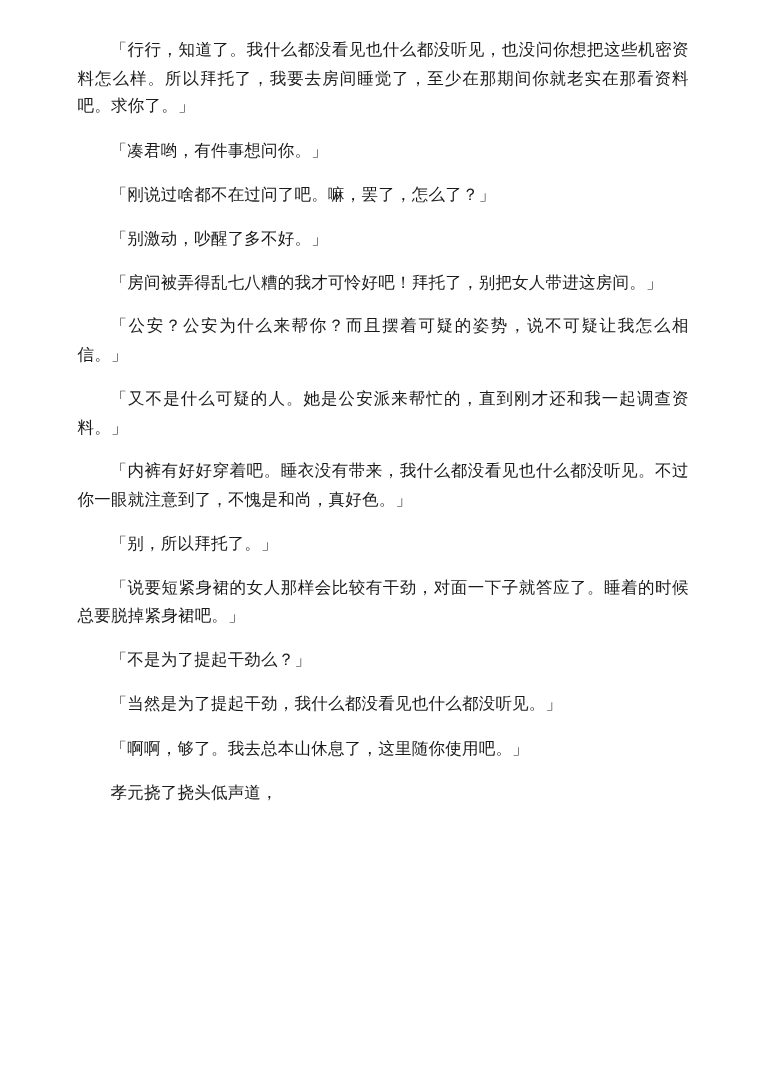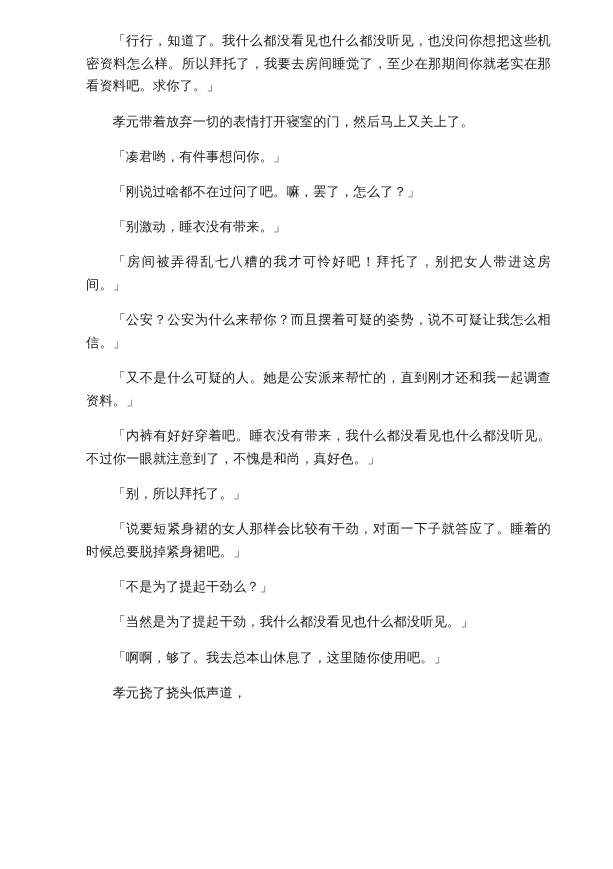--- a/index.html
+++ b/index.html
@@ -9,21 +9,21 @@
   body {
     width: 613px;
     height: 869px;
     background: #ffffff;
     font-family: "DejaVu Sans", sans-serif;
   }
   .page {
     box-sizing: border-box;
     width: 613px;
     height: 869px;
-    padding: 30px 62px 20px 86px;
+    padding: 30px 62px 20px 62px;
     background: #ffffff;
   }
   .para {
     font-size: 13.2px;
     line-height: 1.72;
     color: #1a1a1a;
     text-align: justify;
     text-justify: inter-ideograph;
     margin: 0 0 12.5px 0;
     text-indent: 2em;
@@ -31,24 +31,23 @@
   }
   .para:last-child {
     margin-bottom: 0;
   }
 </style>
 </head>
 <body>
 
 <div class="page">
   <p class="para">「行行，知道了。我什么都没看见也什么都没听见，也没问你想把这些机密资料怎么样。所以拜托了，我要去房间睡觉了，至少在那期间你就老实在那看资料吧。求你了。」</p>
-  <p class="para">孝元带着放弃一切的表情打开寝室的门，然后马上又关上了。</p>
   <p class="para">「凑君哟，有件事想问你。」</p>
   <p class="para">「刚说过啥都不在过问了吧。嘛，罢了，怎么了？」</p>
-  <p class="para">「别激动，睡衣没有带来。」</p>
+  <p class="para">「别激动，吵醒了多不好。」</p>
   <p class="para">「房间被弄得乱七八糟的我才可怜好吧！拜托了，别把女人带进这房间。」</p>
   <p class="para">「公安？公安为什么来帮你？而且摆着可疑的姿势，说不可疑让我怎么相信。」</p>
   <p class="para">「又不是什么可疑的人。她是公安派来帮忙的，直到刚才还和我一起调查资料。」</p>
   <p class="para">「内裤有好好穿着吧。睡衣没有带来，我什么都没看见也什么都没听见。不过你一眼就注意到了，不愧是和尚，真好色。」</p>
   <p class="para">「别，所以拜托了。」</p>
   <p class="para">「说要短紧身裙的女人那样会比较有干劲，对面一下子就答应了。睡着的时候总要脱掉紧身裙吧。」</p>
   <p class="para">「不是为了提起干劲么？」</p>
   <p class="para">「当然是为了提起干劲，我什么都没看见也什么都没听见。」</p>
   <p class="para">「啊啊，够了。我去总本山休息了，这里随你使用吧。」</p>
   <p class="para">孝元挠了挠头低声道，</p>

